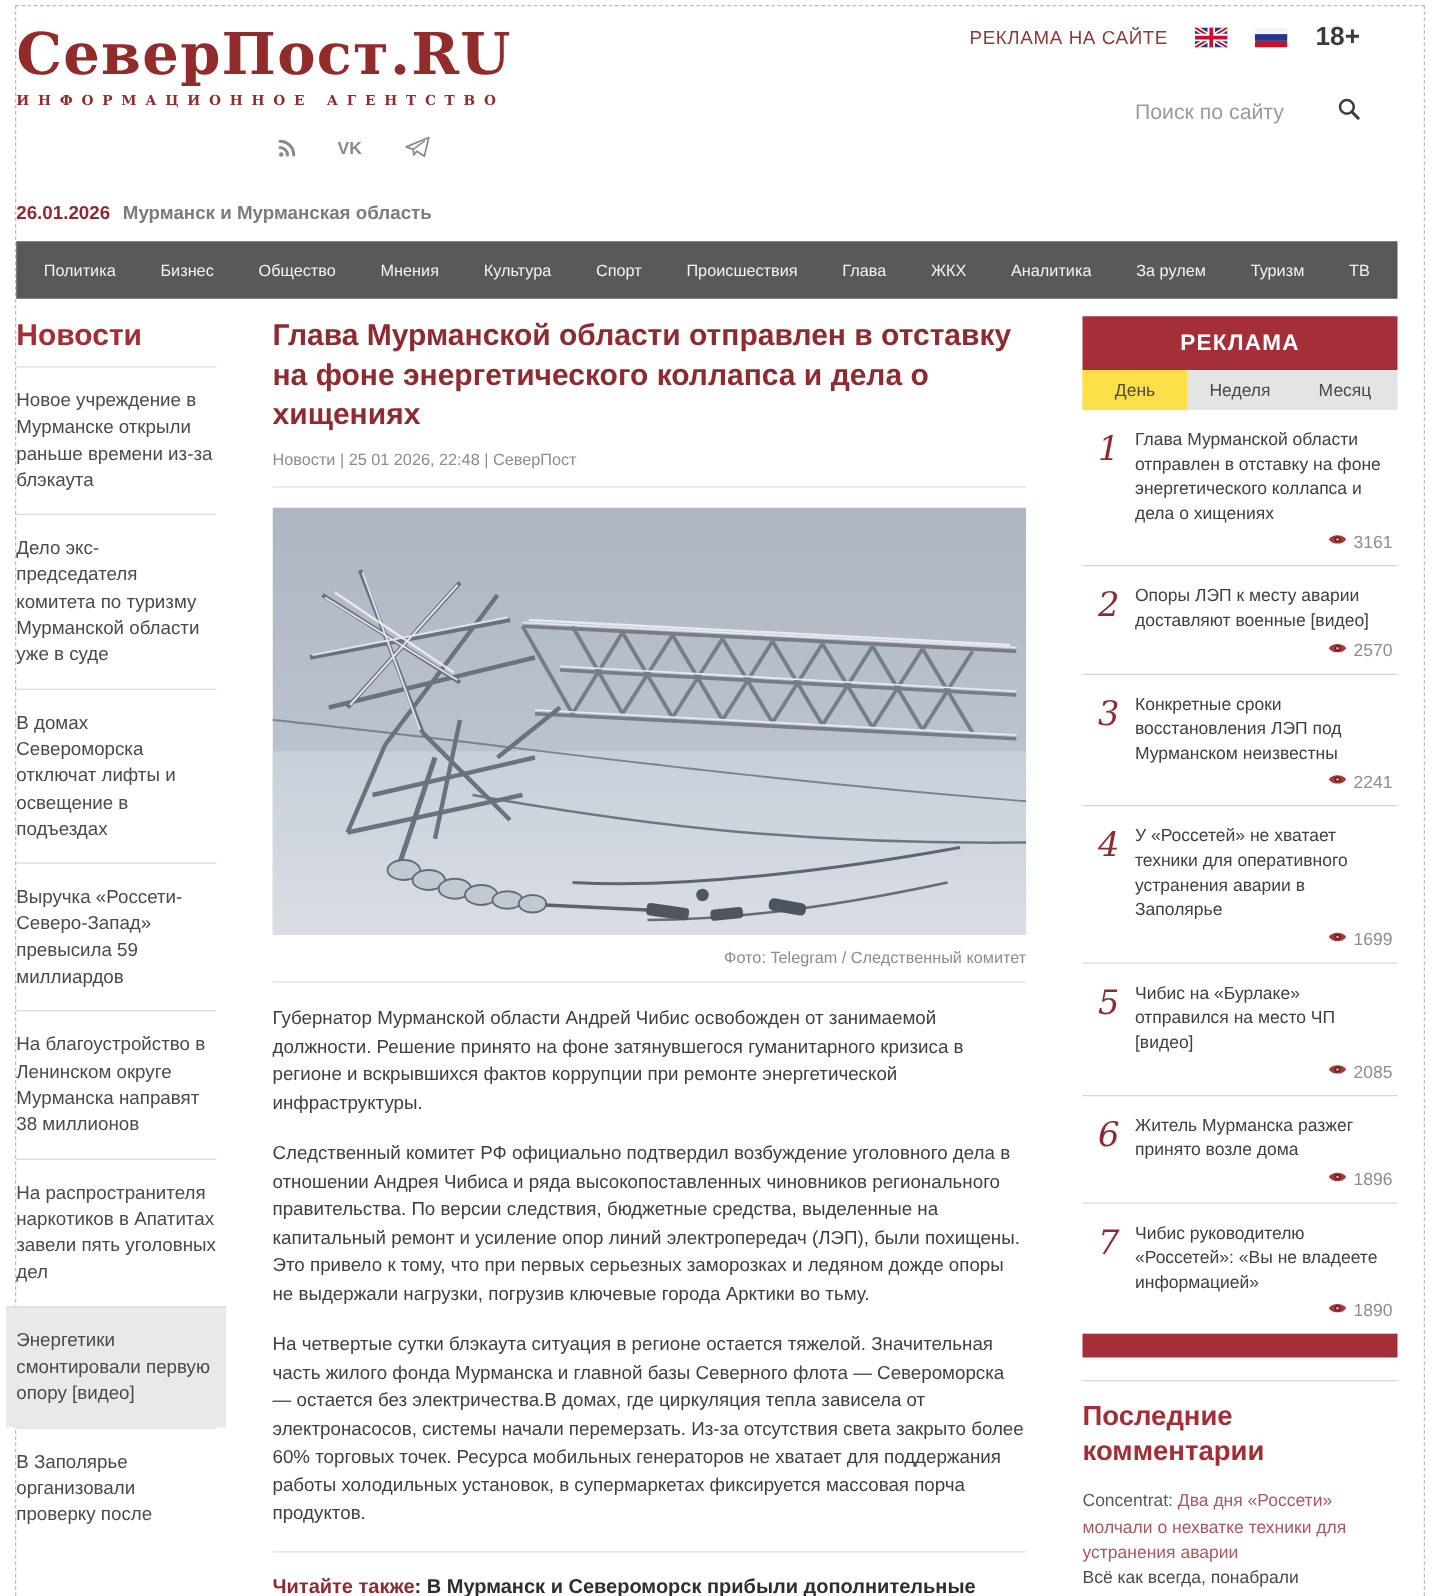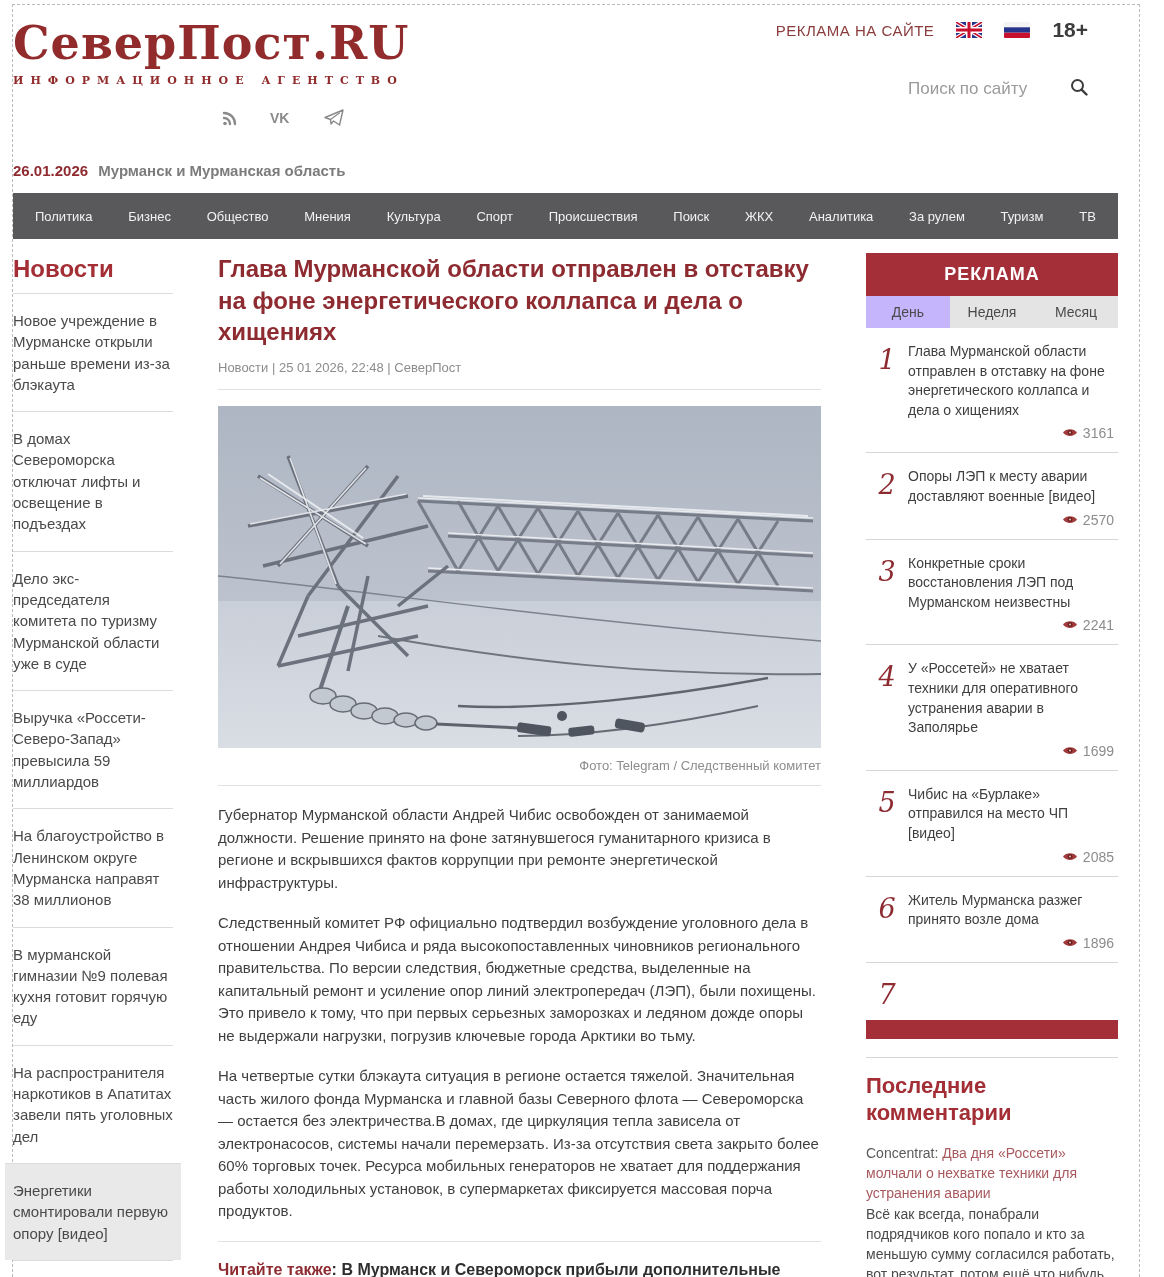--- a/index.html
+++ b/index.html
@@ -55,21 +55,21 @@
   .art-body p { font-size:15px; line-height:1.5; color:#3f3f3f; margin-top:18px; }
   .read-also { font-size:16px; font-weight:bold; margin-top:16px; line-height:1.45; color:#2e2e2e; }
   .read-also .lbl { color:#8e2b31; }
   .art-sep { margin-top:18px; }
 
   
   .readable-hdr { background:#a42f38; color:#fff; font-size:18px; font-weight:bold;
     text-align:center; letter-spacing:1px; padding:11px 0; }
   .tabs { display:flex; background:#e4e4e4; }
   .tab { flex:1; text-align:center; font-size:14px; color:#4a4a4a; padding:8px 0; cursor:pointer; }
-  .tab.active { background:#c4b5fd; font-weight:normal; }
+  .tab.active { background:#fde047; font-weight:normal; }
   .read-item { display:flex; padding:14px 0 10px 0; border-bottom:1px solid #d6d6d6; cursor:pointer; }
   .read-item:first-of-type { border-top:none; }
   .rank { font-family:"DejaVu Serif", serif; font-style:italic; font-size:27px;
     color:#8e2b31; width:42px; flex:none; text-align:center; padding-top:2px; }
   .read-body { flex:1; padding-right:4px; }
   .read-text { font-size:14px; line-height:1.4; color:#3f3f3f; }
   .views { display:flex; justify-content:flex-end; align-items:center; gap:5px; margin-top:4px; }
   .views-count { font-size:14px; color:#8c8c8c; }
   .readable-ftr { background:#a42f38; height:19px; margin-top:-1px; }
 
@@ -157,38 +157,37 @@
   </div>
 
   <div class="nav">
     <span class="nav-item">Политика</span>
     <span class="nav-item">Бизнес</span>
     <span class="nav-item">Общество</span>
     <span class="nav-item">Мнения</span>
     <span class="nav-item">Культура</span>
     <span class="nav-item">Спорт</span>
     <span class="nav-item">Происшествия</span>
-    <span class="nav-item">Поиск</span>
+    <span class="nav-item">Глава</span>
     <span class="nav-item">ЖКХ</span>
     <span class="nav-item">Аналитика</span>
     <span class="nav-item">За рулем</span>
     <span class="nav-item">Туризм</span>
     <span class="nav-item">ТВ</span>
   </div>
 
   <div class="cols">
 
     <div class="col-left">
       <div class="news-title">Новости</div>
       <div class="news-item">Новое учреждение в Мурманске открыли раньше времени из-за блэкаута</div>
+      <div class="news-item">Дело экс-председателя комитета по туризму Мурманской области уже в суде</div>
       <div class="news-item">В домах Североморска отключат лифты и освещение в подъездах</div>
-      <div class="news-item">Дело экс-председателя комитета по туризму Мурманской области уже в суде</div>
       <div class="news-item">Выручка «Россети-Северо-Запад» превысила 59 миллиардов</div>
       <div class="news-item">На благоустройство в Ленинском округе Мурманска направят 38 миллионов</div>
-      <div class="news-item">В мурманской гимназии №9 полевая кухня готовит горячую еду</div>
       <div class="news-item">На распространителя наркотиков в Апатитах завели пять уголовных дел</div>
       <div class="news-item active">Энергетики смонтировали первую опору [видео]</div>
       <div class="news-item">В Заполярье организовали проверку после</div>
     </div>
 
     <div class="col-main">
       <h1 class="art-title">Глава Мурманской области отправлен в отставку на фоне энергетического коллапса и дела о хищениях</h1>
       <div class="art-meta">Новости | 25 01 2026, 22:48 | СеверПост</div>
       <hr class="hr">
 
@@ -359,20 +358,31 @@
                   <path d="M1 5.5 C4 1 12 1 15 5.5 C12 10 4 10 1 5.5 Z" fill="#a03c3c"></path>
                   <circle cx="8" cy="5.5" r="2.4" fill="#6d1f1f"></circle>
                   <circle cx="8" cy="5.5" r="1" fill="#e7b9b9"></circle>
                 </svg></span>
               <span class="views-count">1896</span>
             </div>
         </div>
       </div>
       <div class="read-item">
         <div class="rank">7</div>
+        <div class="read-body">
+          <div class="read-text">Чибис руководителю «Россетей»: «Вы не владеете информацией»</div>
+          <div class="views">
+              <span><svg width="16" height="11" viewBox="0 0 16 11">
+                  <path d="M1 5.5 C4 1 12 1 15 5.5 C12 10 4 10 1 5.5 Z" fill="#a03c3c"></path>
+                  <circle cx="8" cy="5.5" r="2.4" fill="#6d1f1f"></circle>
+                  <circle cx="8" cy="5.5" r="1" fill="#e7b9b9"></circle>
+                </svg></span>
+              <span class="views-count">1890</span>
+            </div>
+        </div>
       </div>
       <div class="readable-ftr"></div>
 
       <div class="comments">
         <div class="comments-title">Последние комментарии</div>
         <div class="comment">
           <span class="c-author"><span>Concentrat</span>: </span><span class="c-link">Два дня «Россети» молчали о нехватке техники для устранения аварии</span>
           <div class="c-text">Всё как всегда, понабрали подрядчиков кого попало и кто за меньшую сумму согласился работать, вот результат, потом ещё что нибудь...</div>
         </div>
 

